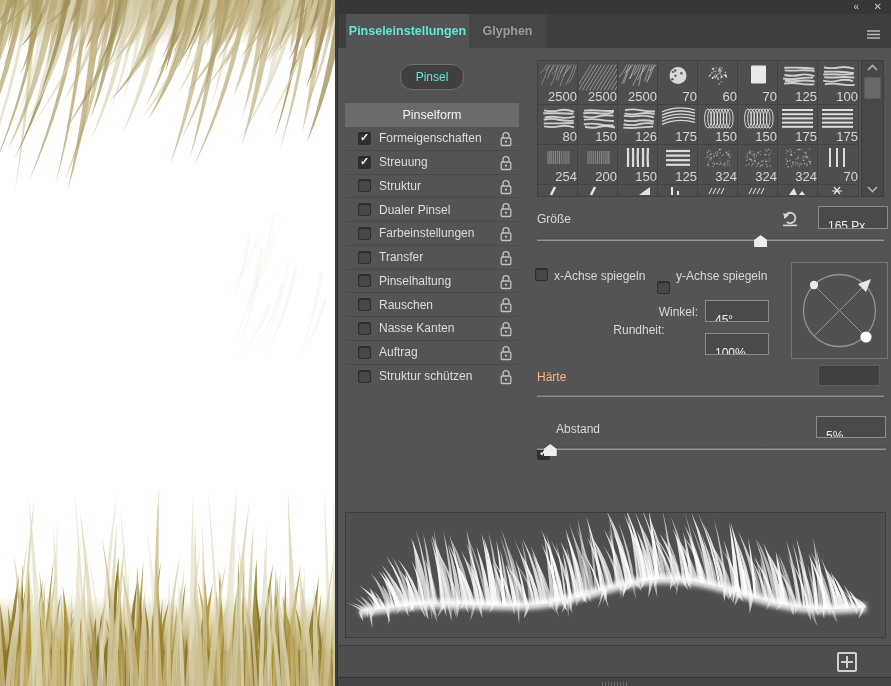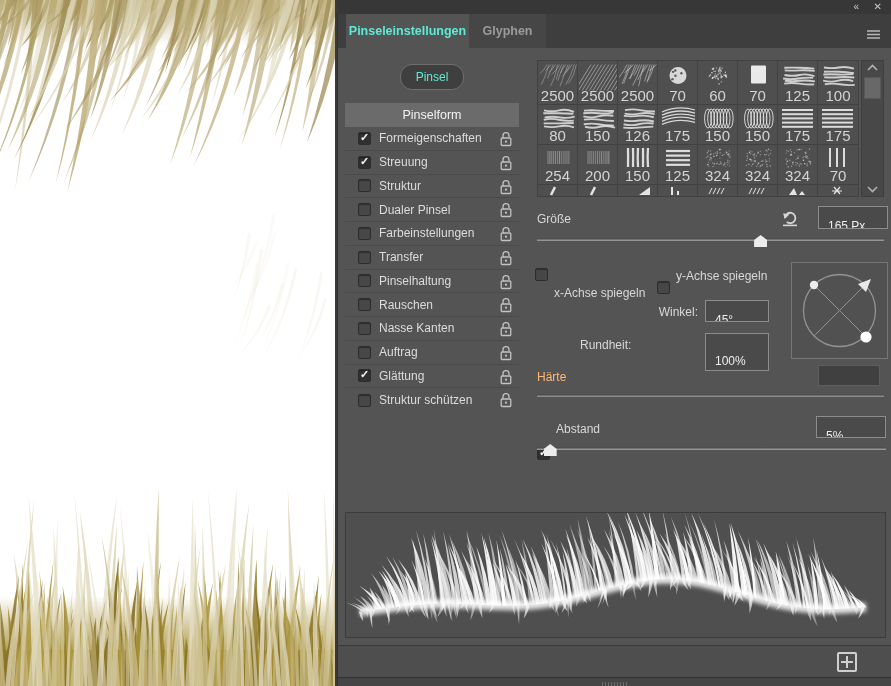--- a/index.html
+++ b/index.html
@@ -36,21 +36,21 @@
       position:relative;flex:0 0 13px;margin-left:13px;cursor:pointer;}
   .cb.free{margin-left:0;}
   .cb.checked{background:#303030;}
   .cb.checked::after{content:"\2713";position:absolute;left:1px;top:-2px;font-size:11px;font-weight:bold;color:#f4f4f4;}
 
   
   .grid{left:537px;top:60px;width:322px;background:#4f4f4f;border:1px solid #414141;display:grid;
         grid-template-columns:repeat(8,40px);grid-template-rows:44px 40px 40px 11px;}
   .cell{position:relative;border-right:1px solid #414141;border-bottom:1px solid #414141;cursor:pointer;overflow:hidden;}
   .cell:nth-child(8n){border-right:none;}
-  .cell .num{position:absolute;bottom:0;left:0;right:0;text-align:center;font-size:15px;color:#d4d4d4;}
+  .cell .num{position:absolute;bottom:0;left:0;right:0;text-align:right;font-size:13px;color:#d4d4d4;}
   .cell svg{position:absolute;left:1px;top:1px;}
   .sliver{border-bottom:none;}
   .scrollbar{left:861px;top:60px;width:23px;height:137px;background:#484848;border:1px solid #3e3e3e;}
   .sb-thumb{position:absolute;left:2px;top:16px;width:17px;height:22px;background:#686868;border:1px solid #585858;cursor:pointer;}
   .sb-btn{position:absolute;left:0;width:21px;height:14px;cursor:pointer;}
 
   
   .lbl{font-size:12px;color:#d8d8d8;white-space:nowrap;}
   .lbl.dim{color:#fdba74;}
   .field{background:#4a4a4a;border:1px solid #8c8c8c;color:#eeeeee;font-size:12px;padding:17px 0 0 9px;outline:none;}
@@ -572,29 +572,20 @@
       <div class="opt-row">
         <div class="cb"></div>
         <span class="opt-label">Auftrag</span>
         <span class="opt-lock"><svg width="14" height="16" viewBox="0 0 14 16">
             <path d="M4,7 V4.6 a3,3 0 0 1 6,0 V6" fill="none" stroke="#c2c2c2" stroke-width="1.3"></path>
             <rect x="2.2" y="7" width="9.6" height="7.5" rx="1" fill="none" stroke="#c2c2c2" stroke-width="1.3"></rect>
             <circle cx="7" cy="10.7" r="1.1" fill="#c2c2c2"></circle>
           </svg></span>
       </div>
       <div class="opt-row">
-        <div class="cb checked"></div>
-        <span class="opt-label">Glättung</span>
-        <span class="opt-lock"><svg width="14" height="16" viewBox="0 0 14 16">
-            <path d="M4,7 V4.6 a3,3 0 0 1 6,0 V6" fill="none" stroke="#c2c2c2" stroke-width="1.3"></path>
-            <rect x="2.2" y="7" width="9.6" height="7.5" rx="1" fill="none" stroke="#c2c2c2" stroke-width="1.3"></rect>
-            <circle cx="7" cy="10.7" r="1.1" fill="#c2c2c2"></circle>
-          </svg></span>
-      </div>
-      <div class="opt-row">
         <div class="cb"></div>
         <span class="opt-label">Struktur schützen</span>
         <span class="opt-lock"><svg width="14" height="16" viewBox="0 0 14 16">
             <path d="M4,7 V4.6 a3,3 0 0 1 6,0 V6" fill="none" stroke="#c2c2c2" stroke-width="1.3"></path>
             <rect x="2.2" y="7" width="9.6" height="7.5" rx="1" fill="none" stroke="#c2c2c2" stroke-width="1.3"></rect>
             <circle cx="7" cy="10.7" r="1.1" fill="#c2c2c2"></circle>
           </svg></span>
       </div>
     </div>
 
@@ -1164,28 +1155,28 @@
       <line x1="3" y1="17.4" x2="17" y2="17.4" stroke="#d6d6d6" stroke-width="1.6"></line>
     </svg>
   </div>
   <input class="abs field" style="left: 818px; top: 206px; width: 70px; height: 23px;" value="165 Px">
   <div class="abs slider" style="left:537px;top:238px;width:347px;height:12px;">
     <div class="track"></div>
       <div class="thumb" id="size-thumb" style="left: 217.1px;"></div>
   </div>
 
   <div class="abs cb free" style="left:535px;top:268px;" id="flip-x-cb"></div>
-  <div class="abs lbl" style="left:554px;top:286px;">x-Achse spiegeln</div>
+  <div class="abs lbl" style="left:554px;top:269px;">x-Achse spiegeln</div>
   <div class="abs cb free" style="left:657px;top:268px;" id="flip-y-cb"></div>
   <div class="abs lbl" style="left:676px;top:269px;">y-Achse spiegeln</div>
 
   <div class="abs lbl" style="left:600px;top:305px;width:98px;text-align:right;">Winkel:</div>
   <input class="abs field" style="left: 705px; top: 300px; width: 64px; height: 22px;" value="45°">
-  <div class="abs lbl" style="left:580px;top:338px;width:118px;text-align:left;">Rundheit:</div>
-  <input class="abs field" style="left: 705px; top: 333px; width: 64px; height: 38px;" value="100%">
+  <div class="abs lbl" style="left:580px;top:323px;width:118px;text-align:center;">Rundheit:</div>
+  <input class="abs field" style="left: 705px; top: 333px; width: 64px; height: 22px;" value="100%">
 
   <div class="abs angle-box">
     <svg width="95" height="95" viewBox="0 0 95 95">
       <circle cx="47.5" cy="47.5" r="36" fill="none" stroke="#939393" stroke-width="1.3"></circle>
       <line x1="22" y1="22" x2="73" y2="73" stroke="#939393" stroke-width="1"></line>
       <line x1="73" y1="22" x2="22" y2="73" stroke="#939393" stroke-width="1"></line>
       <polygon points="79,16 66,21 74,29" fill="#e9e9e9"></polygon>
       <circle cx="22" cy="22" r="4.2" fill="#ededed"></circle>
       <circle cx="74" cy="74" r="5.6" fill="#ffffff"></circle>
     </svg>

